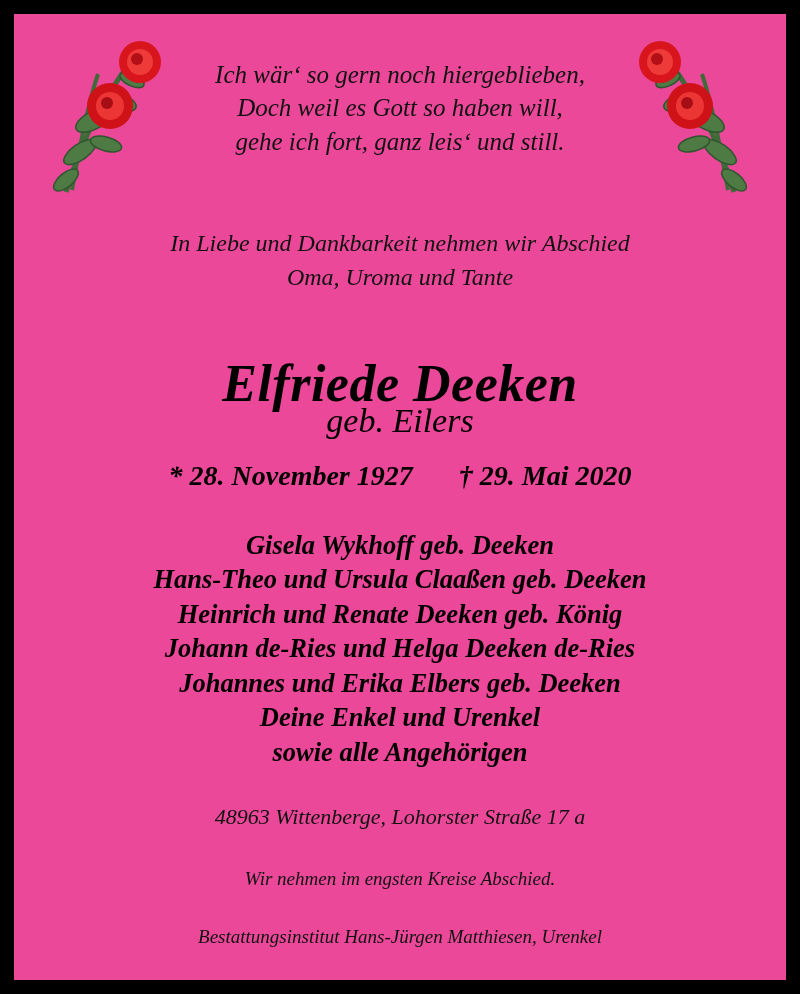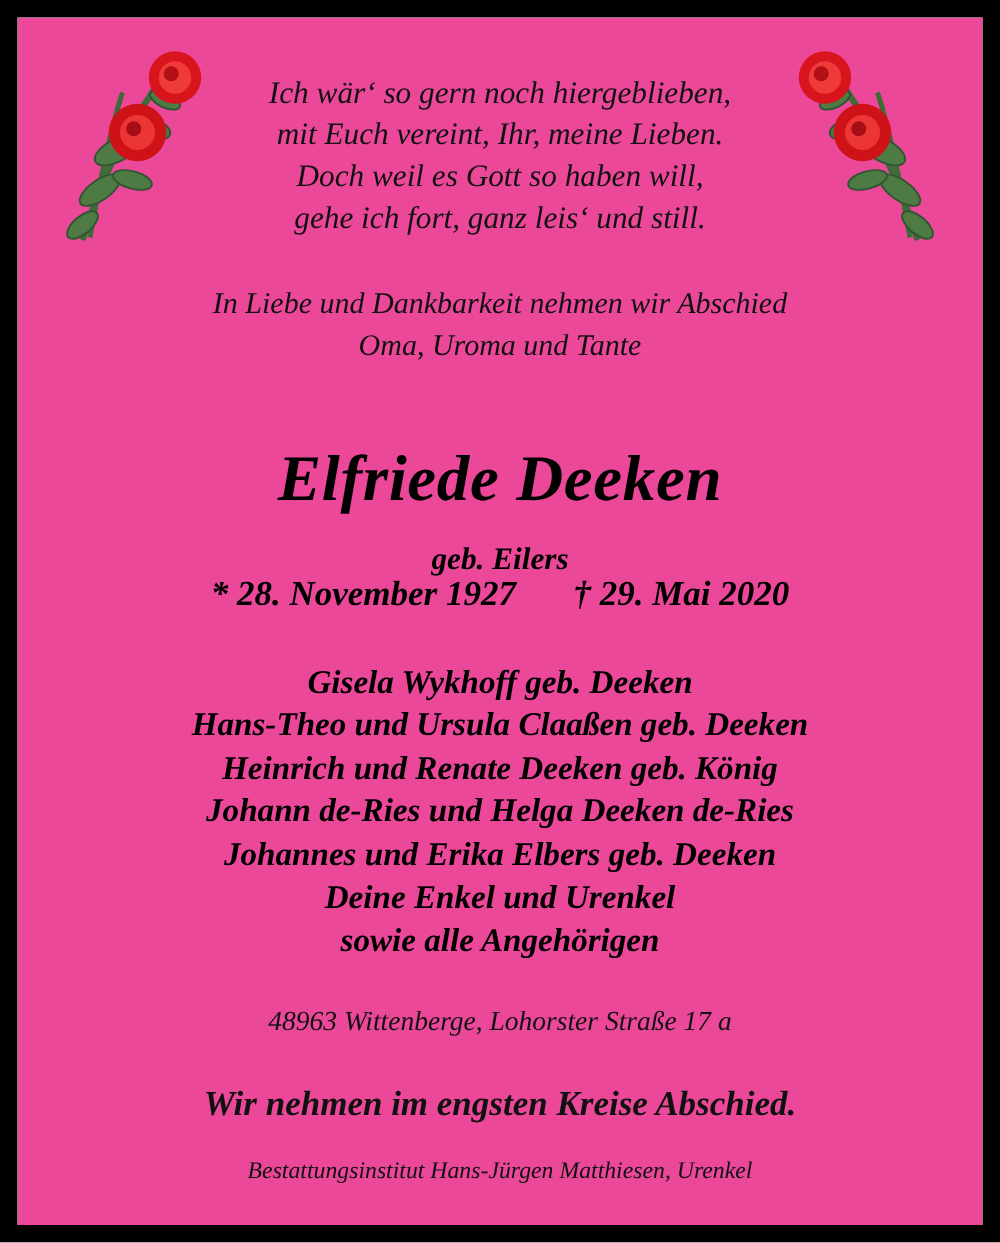--- a/index.html
+++ b/index.html
@@ -70,26 +70,26 @@
     left: 0;
     right: 0;
     font-weight: bold;
     font-style: italic;
     font-size: 52px;
     letter-spacing: 0.5px;
     color: #000;
   }
   .maiden {
     position: absolute;
-    top: 420px;
-    left: 0;
-    right: 0;
-    font-weight: bold;
-    font-style: italic;
-    font-size: 25px;
+    top: 388px;
+    left: 0;
+    right: 0;
+    font-weight: normal;
+    font-style: italic;
+    font-size: 34px;
     color: #000;
   }
   .dates {
     position: absolute;
     top: 446px;
     left: 0;
     right: 0;
     font-weight: bold;
     font-style: italic;
     font-size: 28px;
@@ -118,23 +118,22 @@
     font-style: italic;
     font-size: 22px;
     color: #111;
   }
   .note {
     position: absolute;
     top: 854px;
     left: 0;
     right: 0;
     font-style: italic;
-    font-size: 28px;
-    color: #111;
-    font-weight: bold;
+    font-size: 19px;
+    color: #111;
   }
   .funeral {
     position: absolute;
     top: 912px;
     left: 0;
     right: 0;
     font-style: italic;
     font-size: 19px;
     color: #111;
   }
@@ -190,21 +189,20 @@
           <circle cx="23" cy="27" r="6" fill="#b30f16"></circle>
           <circle cx="56" cy="74" r="23" fill="#cf1118"></circle>
           <circle cx="56" cy="74" r="14" fill="#ec3636"></circle>
           <circle cx="53" cy="71" r="6" fill="#a60d14"></circle>
         </g>
       </svg>
     </div>
 
     <div class="poem">
       <div>Ich wär‘ so gern noch hiergeblieben,</div>
-      <div>mit Euch vereint, Ihr, meine Lieben.</div>
       <div>Doch weil es Gott so haben will,</div>
       <div>gehe ich fort, ganz leis‘ und still.</div>
     </div>
 
     <div class="intro">
       <div>In Liebe und Dankbarkeit nehmen wir Abschied</div>
       <div>Oma, Uroma und Tante</div>
     </div>
 
     <div class="name">Elfriede Deeken</div>

